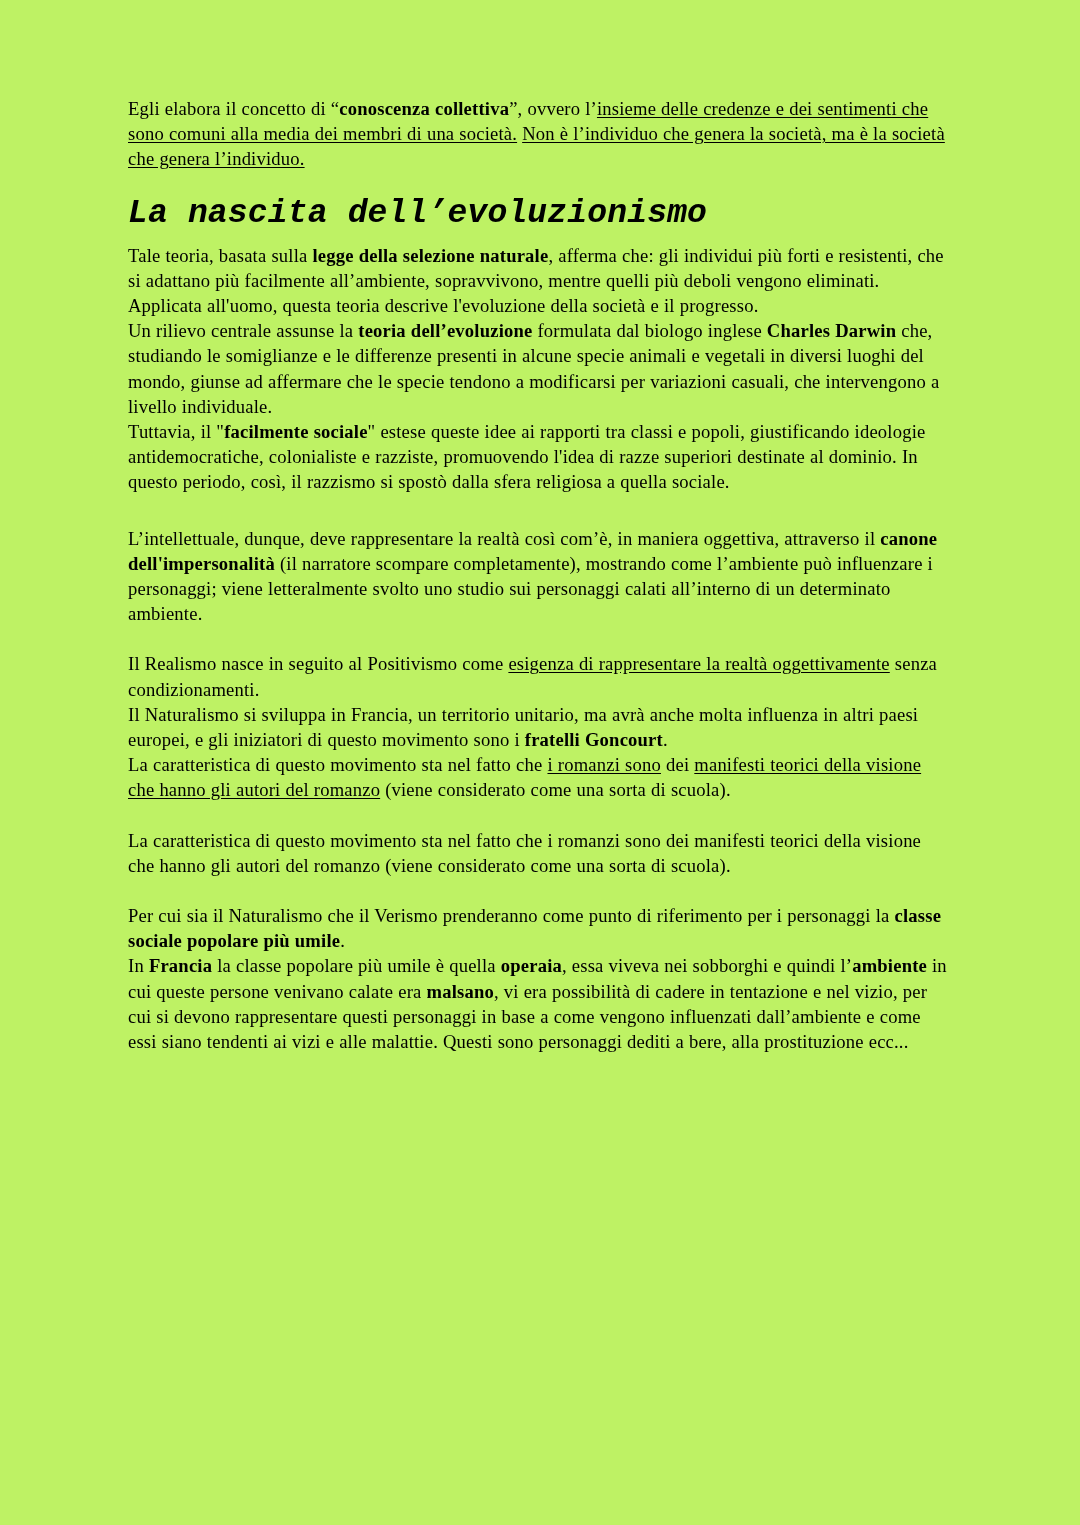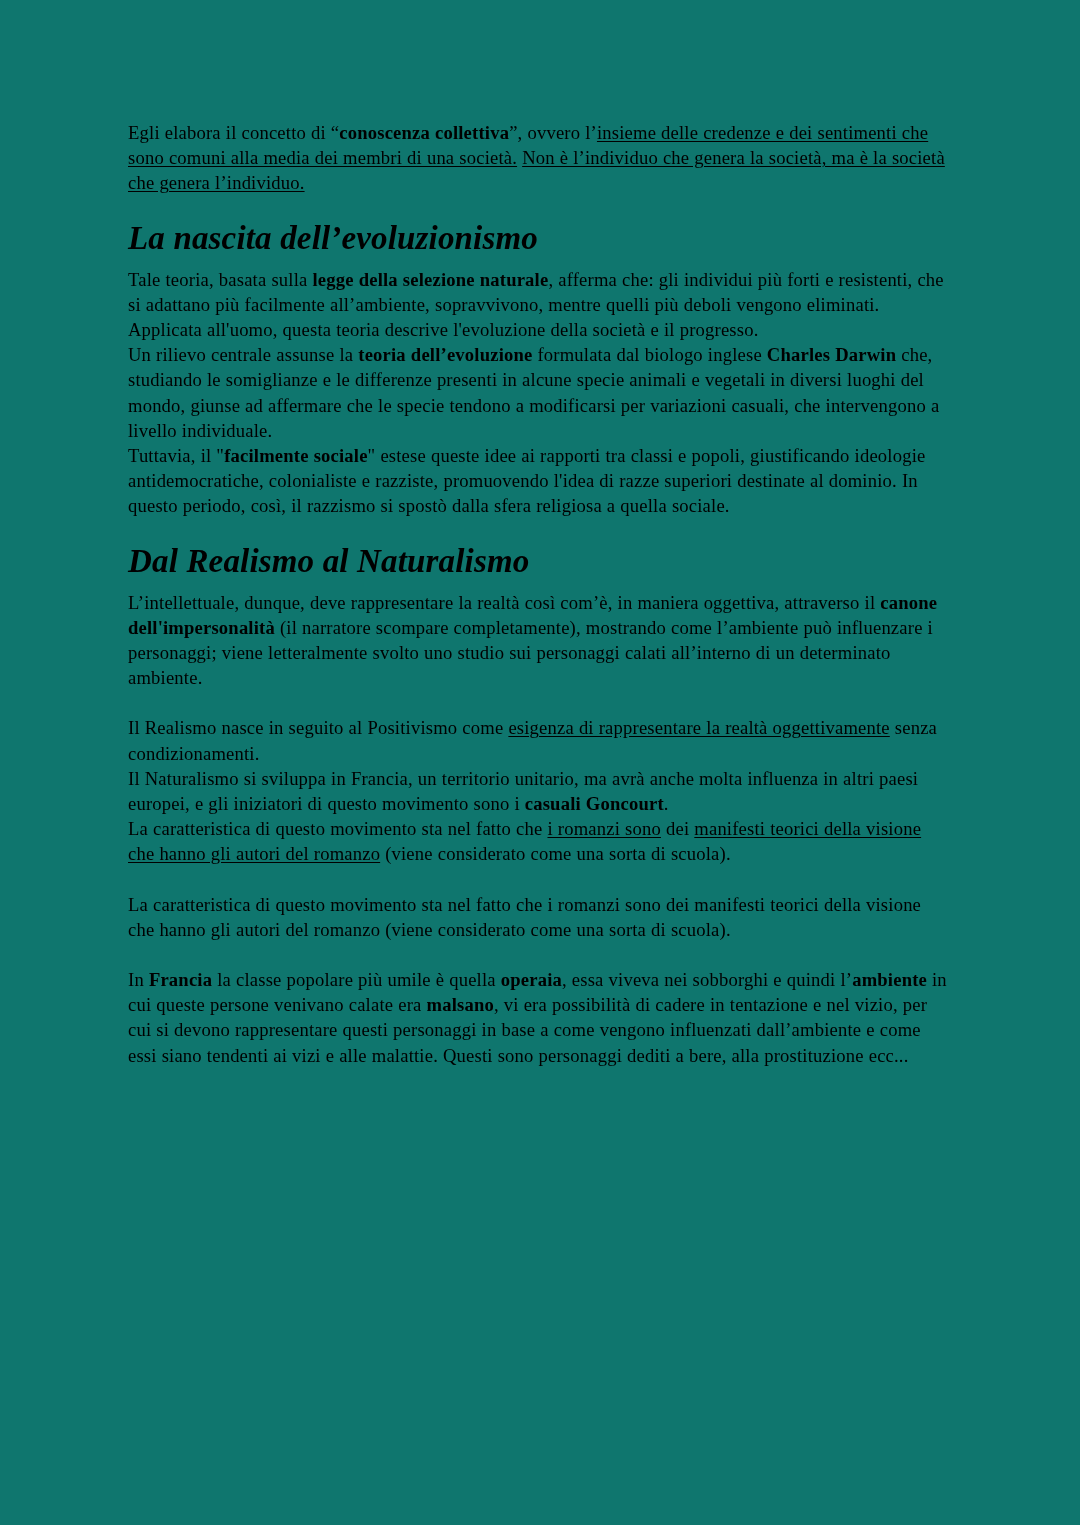--- a/index.html
+++ b/index.html
@@ -11,23 +11,23 @@
     width: 1080px;
     height: 1525px;
     font-family: "Liberation Serif", "DejaVu Serif", serif;
     color: #000000;
     -webkit-font-smoothing: antialiased;
   }
   .page {
     position: relative;
     width: 1080px;
     height: 1525px;
-    background: #0f766e;
+    background: #bef264;
     box-sizing: border-box;
-    padding: 120px 130px 0 128px;
+    padding: 96px 130px 0 128px;
   }
   .doc-body {
     width: 822px;
   }
   p.para {
     margin: 0;
     font-size: 18.6px;
     line-height: 25.2px;
     text-align: left;
     letter-spacing: 0.01em;
@@ -38,21 +38,21 @@
   }
   .gap {
     height: 25px;
   }
   h2.heading {
     margin: 0;
     font-size: 33px;
     line-height: 40px;
     font-weight: bold;
     font-style: italic;
-    font-family: Liberation Serif, serif;
+    font-family: Liberation Mono, monospace;
     letter-spacing: 0.005em;
   }
   .h-before { height: 22px; }
   .h-after  { height: 9px; }
   b, strong { font-weight: bold; }
   u, .u { text-decoration: underline; text-underline-offset: 2px; }
 </style>
 </head>
 <body>
 
@@ -65,40 +65,40 @@
     <h2 class="heading">La nascita dell’evoluzionismo</h2>
     <div class="h-after"></div>
 
     <p class="para">Tale teoria, basata sulla <b>legge della selezione naturale</b>, afferma che: gli individui più forti e resistenti, che si adattano più facilmente all’ambiente, sopravvivono, mentre quelli più deboli vengono eliminati. Applicata all'uomo, questa teoria descrive l'evoluzione della società e il progresso.</p>
 
     <p class="para">Un rilievo centrale assunse la <b>teoria dell’evoluzione</b> formulata dal biologo inglese <b>Charles Darwin</b> che, studiando le somiglianze e le differenze presenti in alcune specie animali e vegetali in diversi luoghi del mondo, giunse ad affermare che le specie tendono a modificarsi per variazioni casuali, che intervengono a livello individuale.</p>
 
     <p class="para">Tuttavia, il "<b>facilmente sociale</b>" estese queste idee ai rapporti tra classi e popoli, giustificando ideologie antidemocratiche, colonialiste e razziste, promuovendo l'idea di razze superiori destinate al dominio. In questo periodo, così, il razzismo si spostò dalla sfera religiosa a quella sociale.</p>
 
     <div class="h-before"></div>
-    <h2 class="heading">Dal Realismo al Naturalismo</h2>
     <div class="h-after"></div>
 
 
 
     <p class="para">L’intellettuale, dunque, deve rappresentare la realtà così com’è, in maniera oggettiva, attraverso il <b>canone dell'impersonalità</b> (il narratore scompare completamente), mostrando come l’ambiente può influenzare i personaggi; viene letteralmente svolto uno studio sui personaggi calati all’interno di un determinato ambiente.</p>
 
     <div class="gap"></div>
 
     <p class="para">Il Realismo nasce in seguito al Positivismo come <u>esigenza di rappresentare la realtà oggettivamente</u> senza condizionamenti.</p>
 
 
-    <p class="para">Il Naturalismo si sviluppa in Francia, un territorio unitario, ma avrà anche molta influenza in altri paesi europei, e gli iniziatori di questo movimento sono i <b>casuali Goncourt</b>.</p>
+    <p class="para">Il Naturalismo si sviluppa in Francia, un territorio unitario, ma avrà anche molta influenza in altri paesi europei, e gli iniziatori di questo movimento sono i <b>fratelli Goncourt</b>.</p>
 
     <p class="para">La caratteristica di questo movimento sta nel fatto che <u>i romanzi sono</u> dei <u>manifesti teorici della visione che hanno gli autori del romanzo</u> (viene considerato come una sorta di scuola).</p>
 
     <div class="gap"></div>
 
     <p class="para">La caratteristica di questo movimento sta nel fatto che i romanzi sono dei manifesti teorici della visione che hanno gli autori del romanzo (viene considerato come una sorta di scuola).</p>
 
     <div class="gap"></div>
 
+    <p class="para">Per cui sia il Naturalismo che il Verismo prenderanno come punto di riferimento per i personaggi la <b>classe sociale popolare più umile</b>.</p>
 
     <p class="para">In <b>Francia</b> la classe popolare più umile è quella <b>operaia</b>, essa viveva nei sobborghi e quindi l’<b>ambiente</b> in cui queste persone venivano calate era <b>malsano</b>, vi era possibilità di cadere in tentazione e nel vizio, per cui si devono rappresentare questi personaggi in base a come vengono influenzati dall’ambiente e come essi siano tendenti ai vizi e alle malattie. Questi sono personaggi dediti a bere, alla prostituzione ecc...</p>
 
 
   </div>
 </div>
 
 </body></html>

